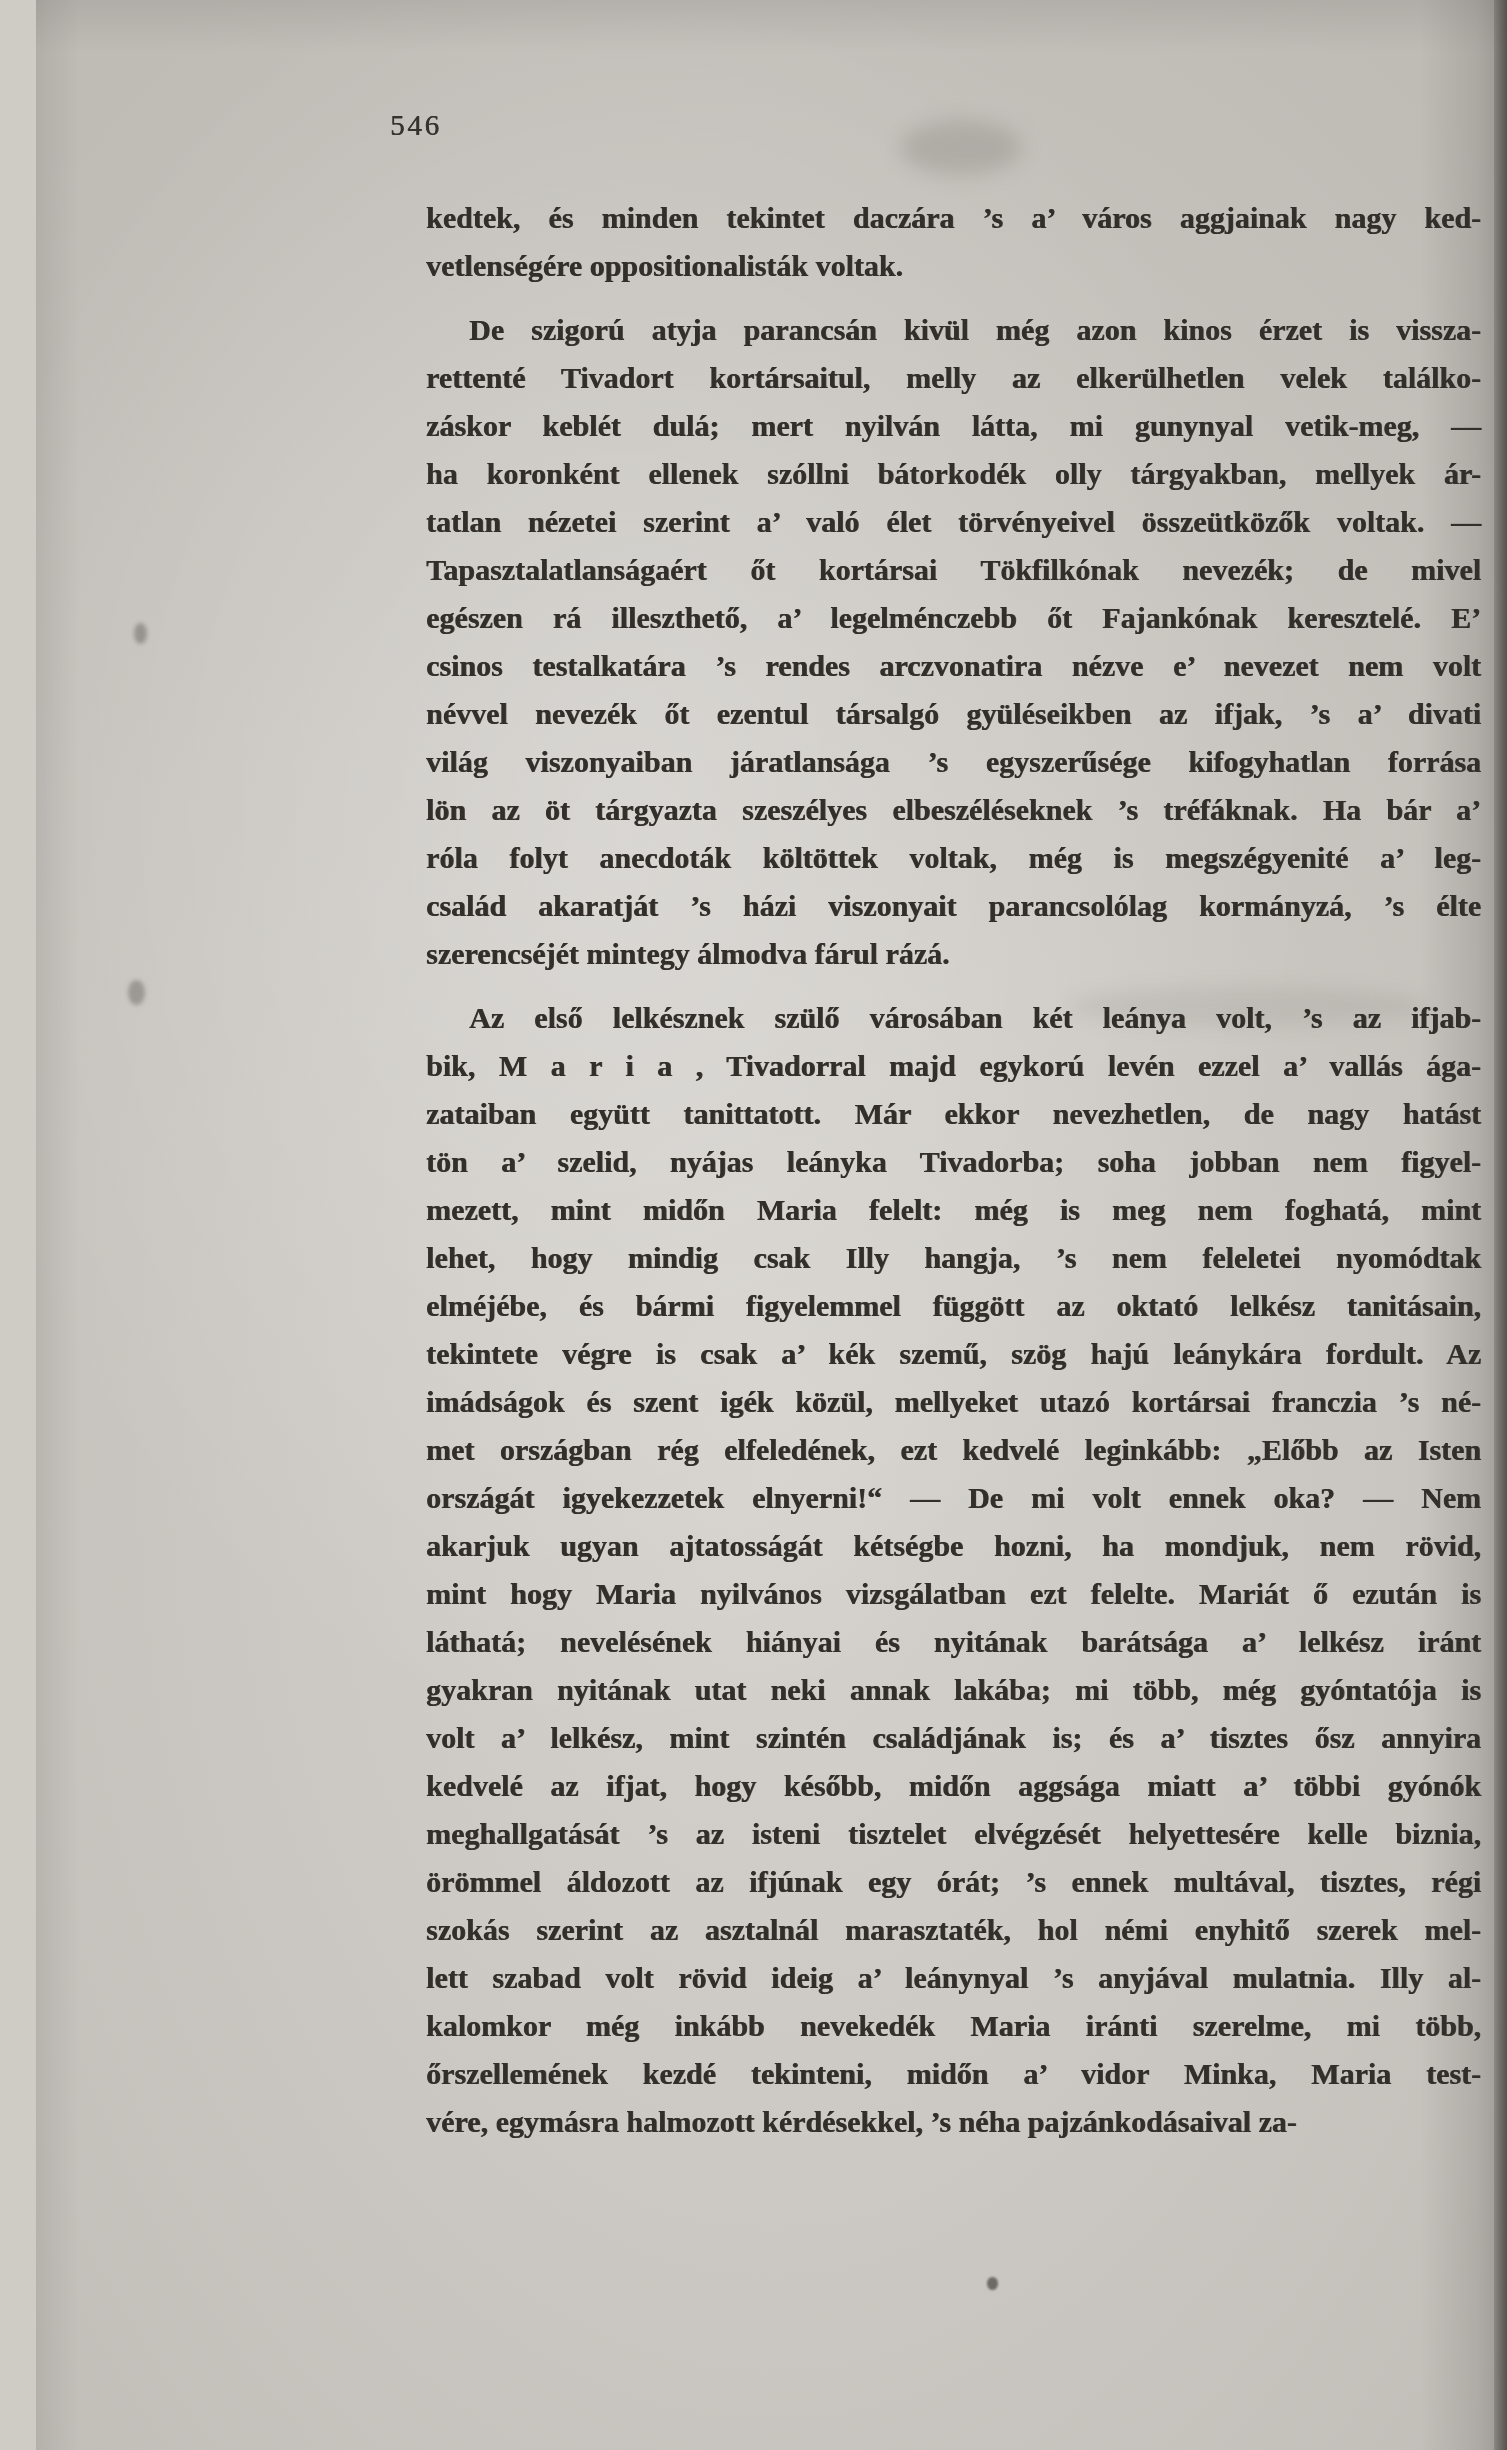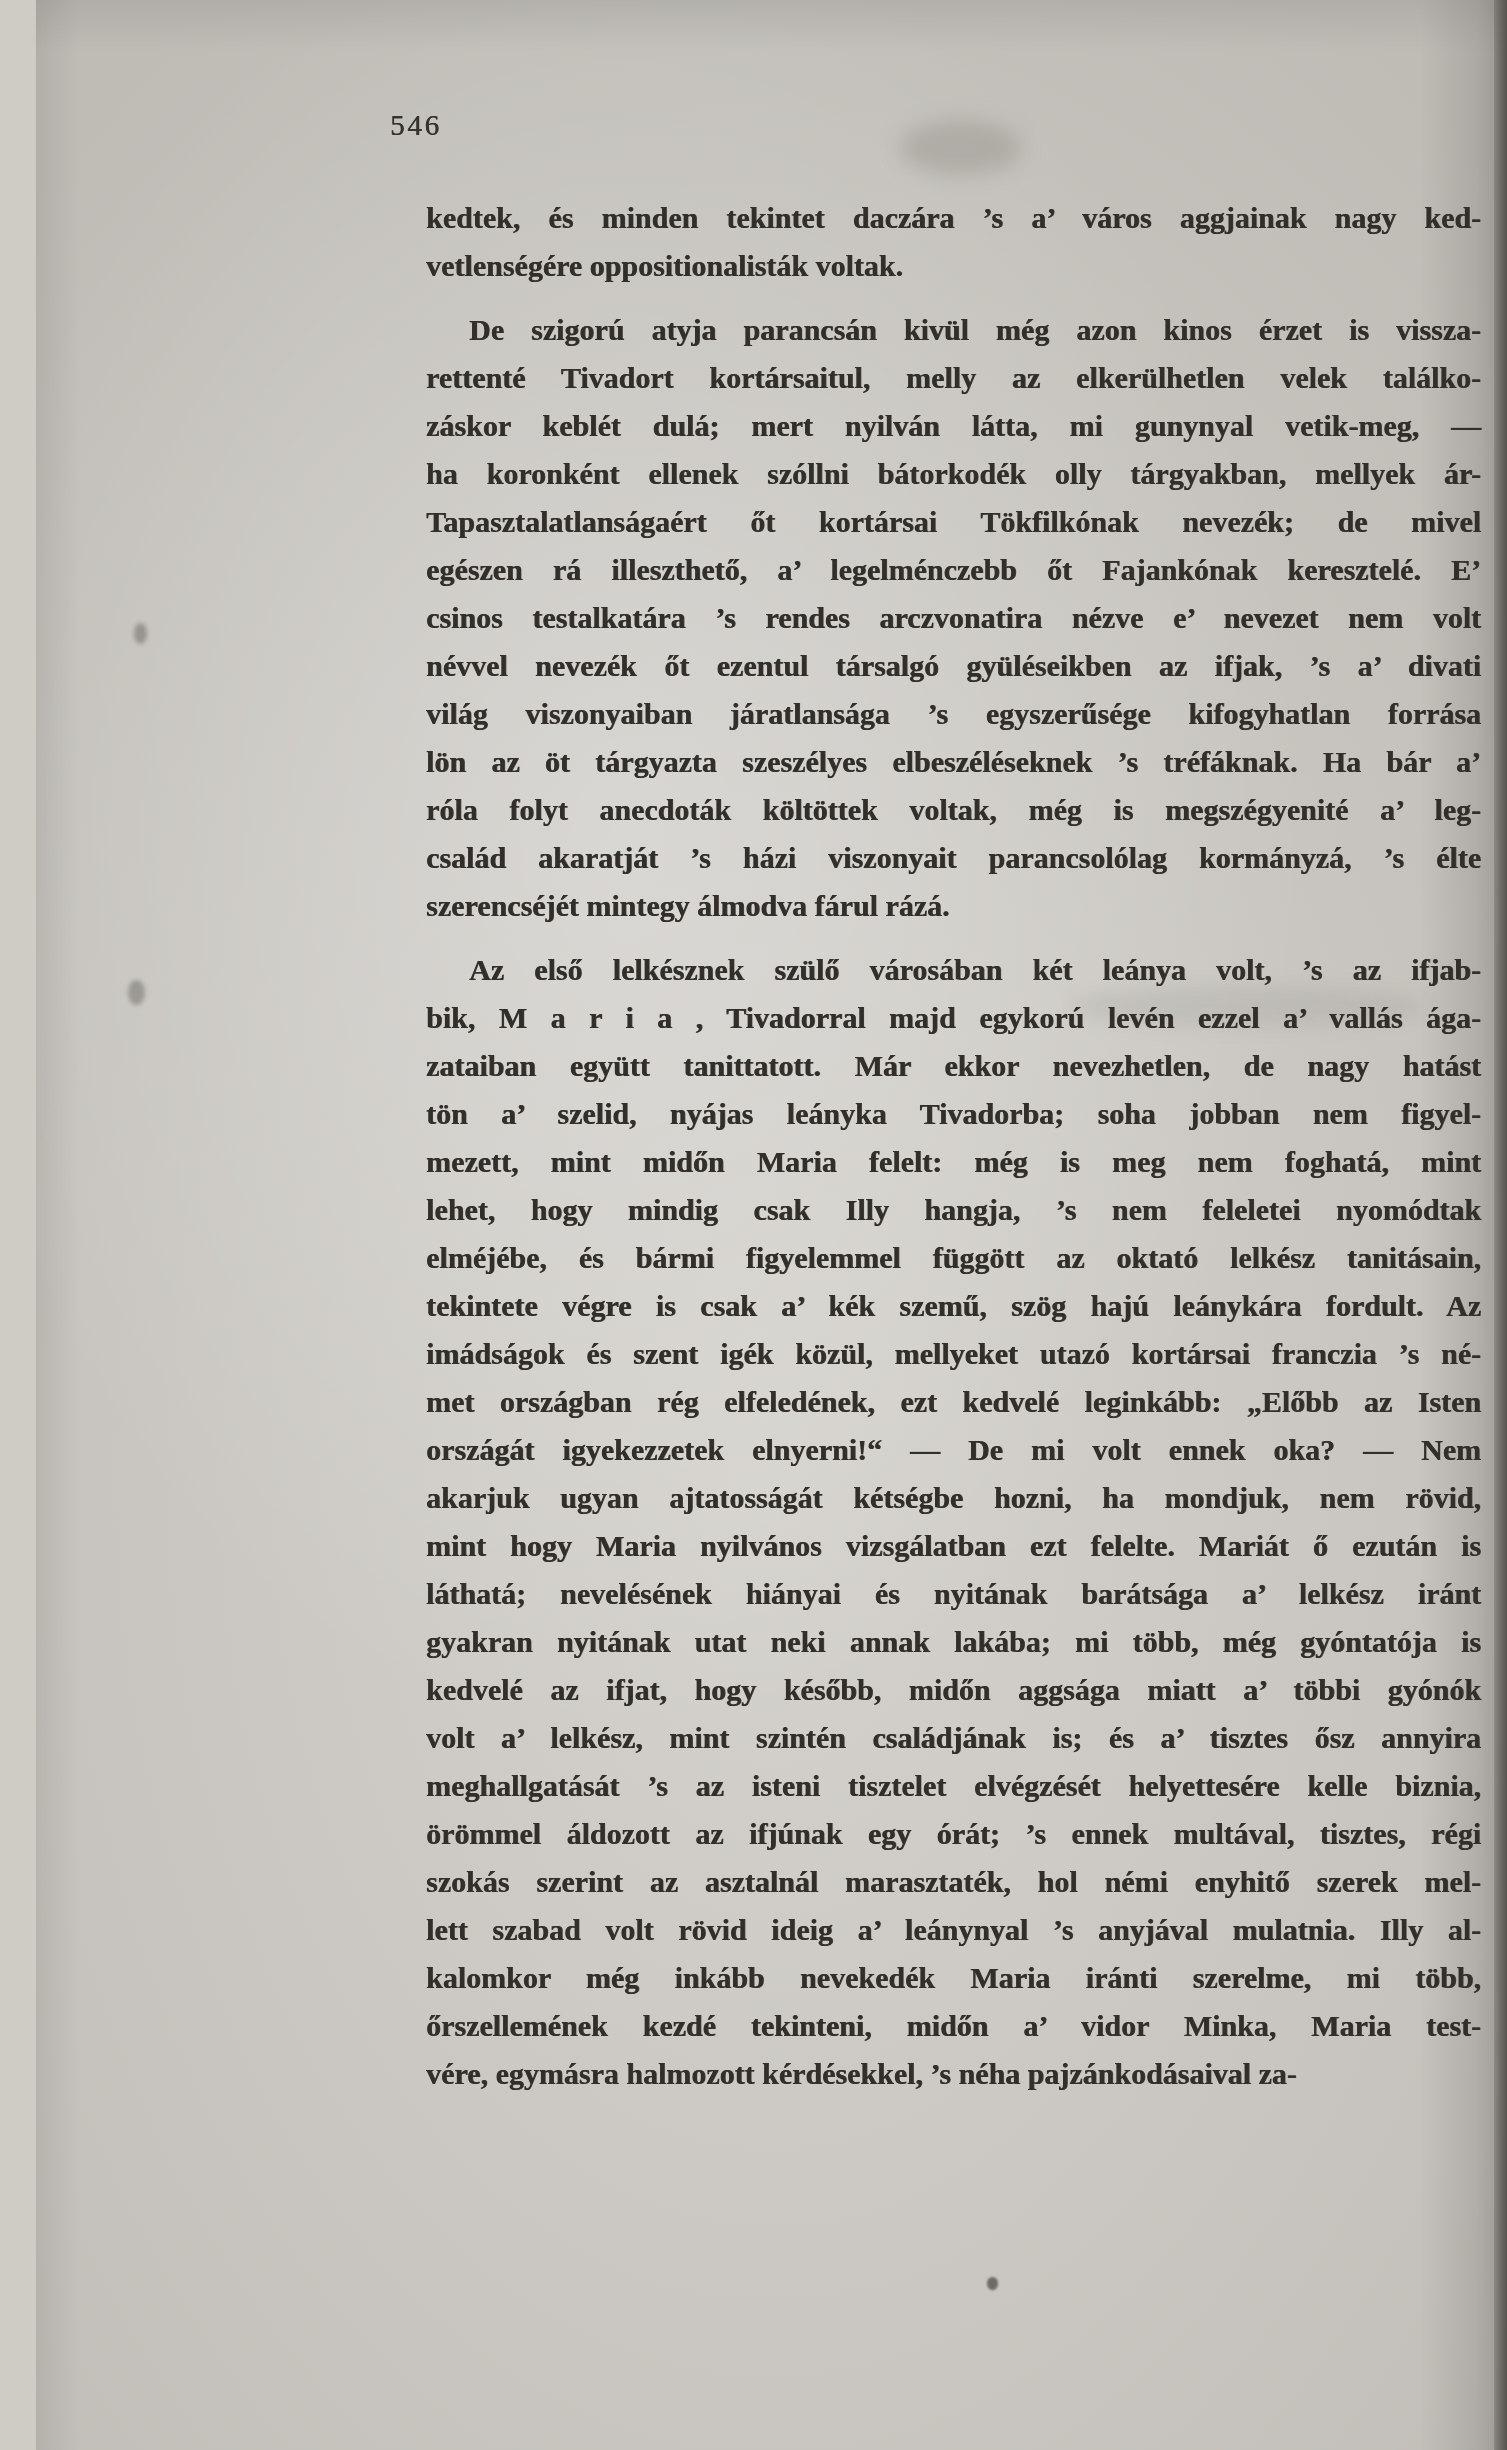--- a/index.html
+++ b/index.html
@@ -117,20 +117,21 @@
   <div class="text-block">
       <div class="paragraph">
         <div class="line first">kedtek, és minden tekintet daczára ’s a’ város aggjainak nagy ked-</div>
         <div class="line last">vetlenségére oppositionalisták voltak.</div>
       </div>
       <div class="paragraph indented">
         <div class="line first">De szigorú atyja parancsán kivül még azon kinos érzet is vissza-</div>
         <div class="line">rettenté Tivadort kortársaitul, melly az elkerülhetlen velek találko-</div>
         <div class="line">záskor keblét dulá; mert nyilván látta, mi gunynyal vetik-meg, —</div>
         <div class="line">ha koronként ellenek szóllni bátorkodék olly tárgyakban, mellyek ár-</div>
+        <div class="line">tatlan nézetei szerint a’ való élet törvényeivel összeütközők voltak. —</div>
         <div class="line">Tapasztalatlanságaért őt kortársai Tökfilkónak nevezék; de mivel</div>
         <div class="line">egészen rá illeszthető, a’ legelménczebb őt Fajankónak keresztelé. E’</div>
         <div class="line">csinos testalkatára ’s rendes arczvonatira nézve e’ nevezet nem volt</div>
         <div class="line">névvel nevezék őt ezentul társalgó gyüléseikben az ifjak, ’s a’ divati</div>
         <div class="line">világ viszonyaiban járatlansága ’s egyszerűsége kifogyhatlan forrása</div>
         <div class="line">lön az öt tárgyazta szeszélyes elbeszéléseknek ’s tréfáknak. Ha bár a’</div>
         <div class="line">róla folyt anecdoták költöttek voltak, még is megszégyenité a’ leg-</div>
         <div class="line">család akaratját ’s házi viszonyait parancsolólag kormányzá, ’s élte</div>
         <div class="line last">szerencséjét mintegy álmodva fárul rázá.</div>
       </div>
@@ -143,22 +144,22 @@
         <div class="line">lehet, hogy mindig csak Illy hangja, ’s nem feleletei nyomódtak</div>
         <div class="line">elméjébe, és bármi figyelemmel függött az oktató lelkész tanitásain,</div>
         <div class="line">tekintete végre is csak a’ kék szemű, szög hajú leánykára fordult. Az</div>
         <div class="line">imádságok és szent igék közül, mellyeket utazó kortársai franczia ’s né-</div>
         <div class="line">met országban rég elfeledének, ezt kedvelé leginkább: „Előbb az Isten</div>
         <div class="line">országát igyekezzetek elnyerni!“ — De mi volt ennek oka? — Nem</div>
         <div class="line">akarjuk ugyan ajtatosságát kétségbe hozni, ha mondjuk, nem rövid,</div>
         <div class="line">mint hogy Maria nyilvános vizsgálatban ezt felelte. Mariát ő ezután is</div>
         <div class="line">láthatá; nevelésének hiányai és nyitának barátsága a’ lelkész iránt</div>
         <div class="line">gyakran nyitának utat neki annak lakába; mi több, még gyóntatója is</div>
+        <div class="line">volt a’ lelkész, mint szintén családjának is; és a’ tisztes ősz annyira</div>
         <div class="line">kedvelé az ifjat, hogy később, midőn aggsága miatt a’ többi gyónók</div>
-        <div class="line">volt a’ lelkész, mint szintén családjának is; és a’ tisztes ősz annyira</div>
         <div class="line">meghallgatását ’s az isteni tisztelet elvégzését helyettesére kelle biznia,</div>
         <div class="line">örömmel áldozott az ifjúnak egy órát; ’s ennek multával, tisztes, régi</div>
         <div class="line">szokás szerint az asztalnál marasztaték, hol némi enyhitő szerek mel-</div>
         <div class="line">lett szabad volt rövid ideig a’ leánynyal ’s anyjával mulatnia. Illy al-</div>
         <div class="line">kalomkor még inkább nevekedék Maria iránti szerelme, mi több,</div>
         <div class="line">őrszellemének kezdé tekinteni, midőn a’ vidor Minka, Maria test-</div>
         <div class="line last">vére, egymásra halmozott kérdésekkel, ’s néha pajzánkodásaival za-</div>
       </div>
     </div>
 

